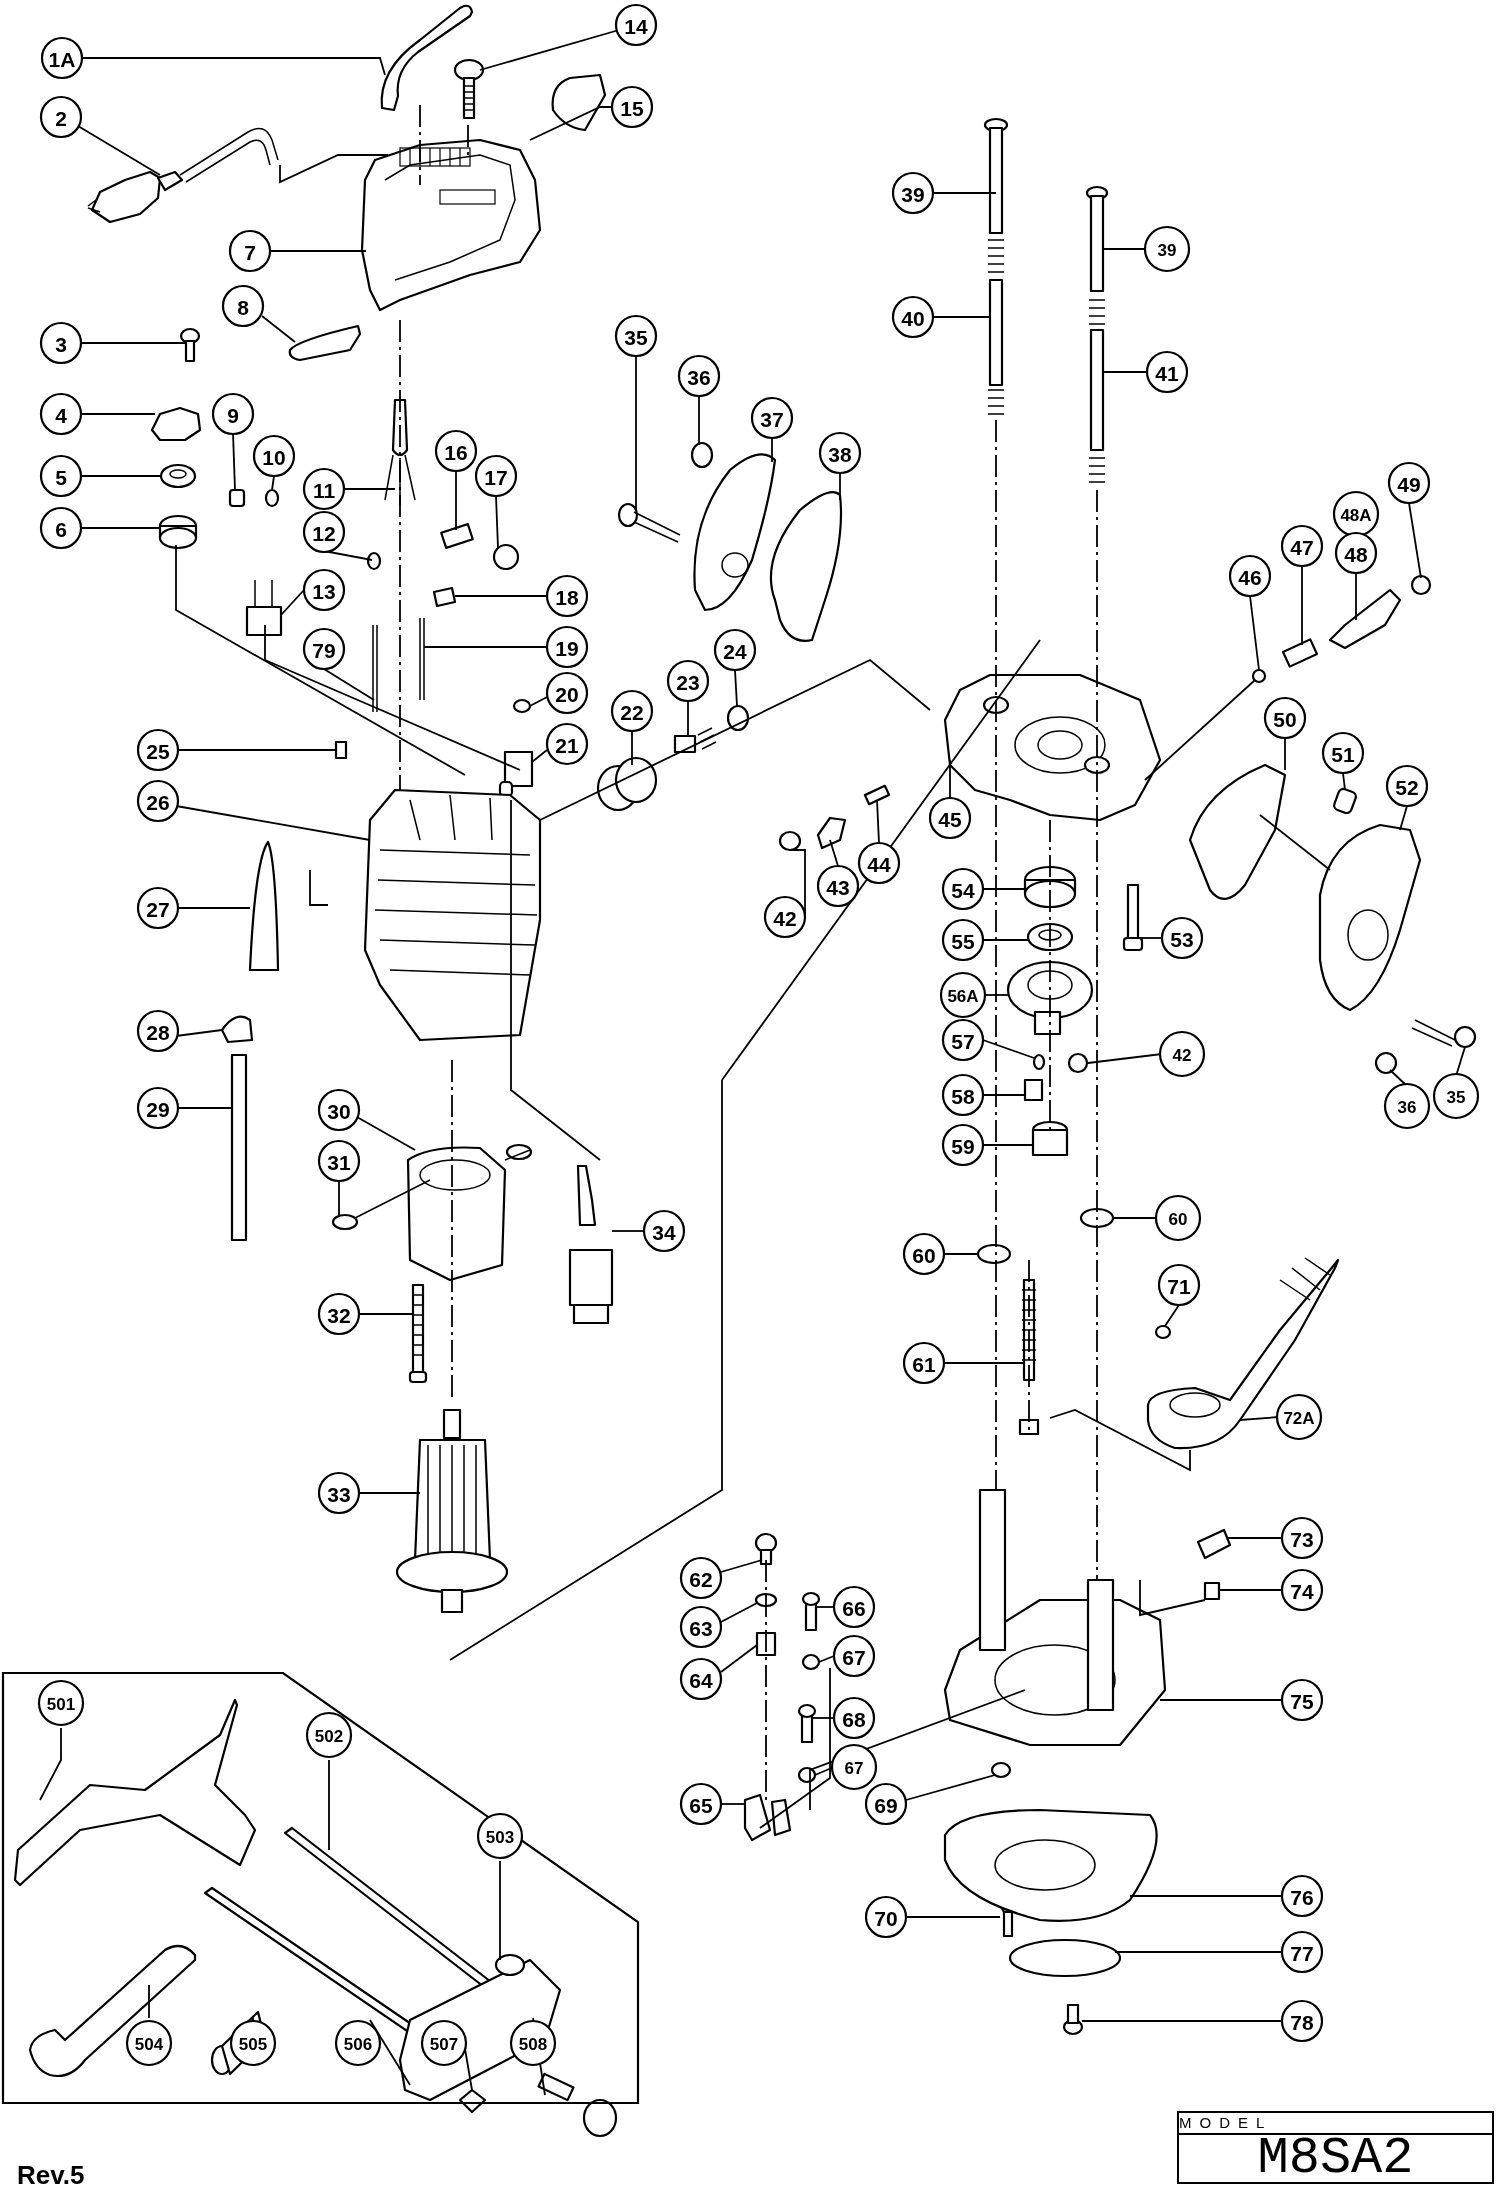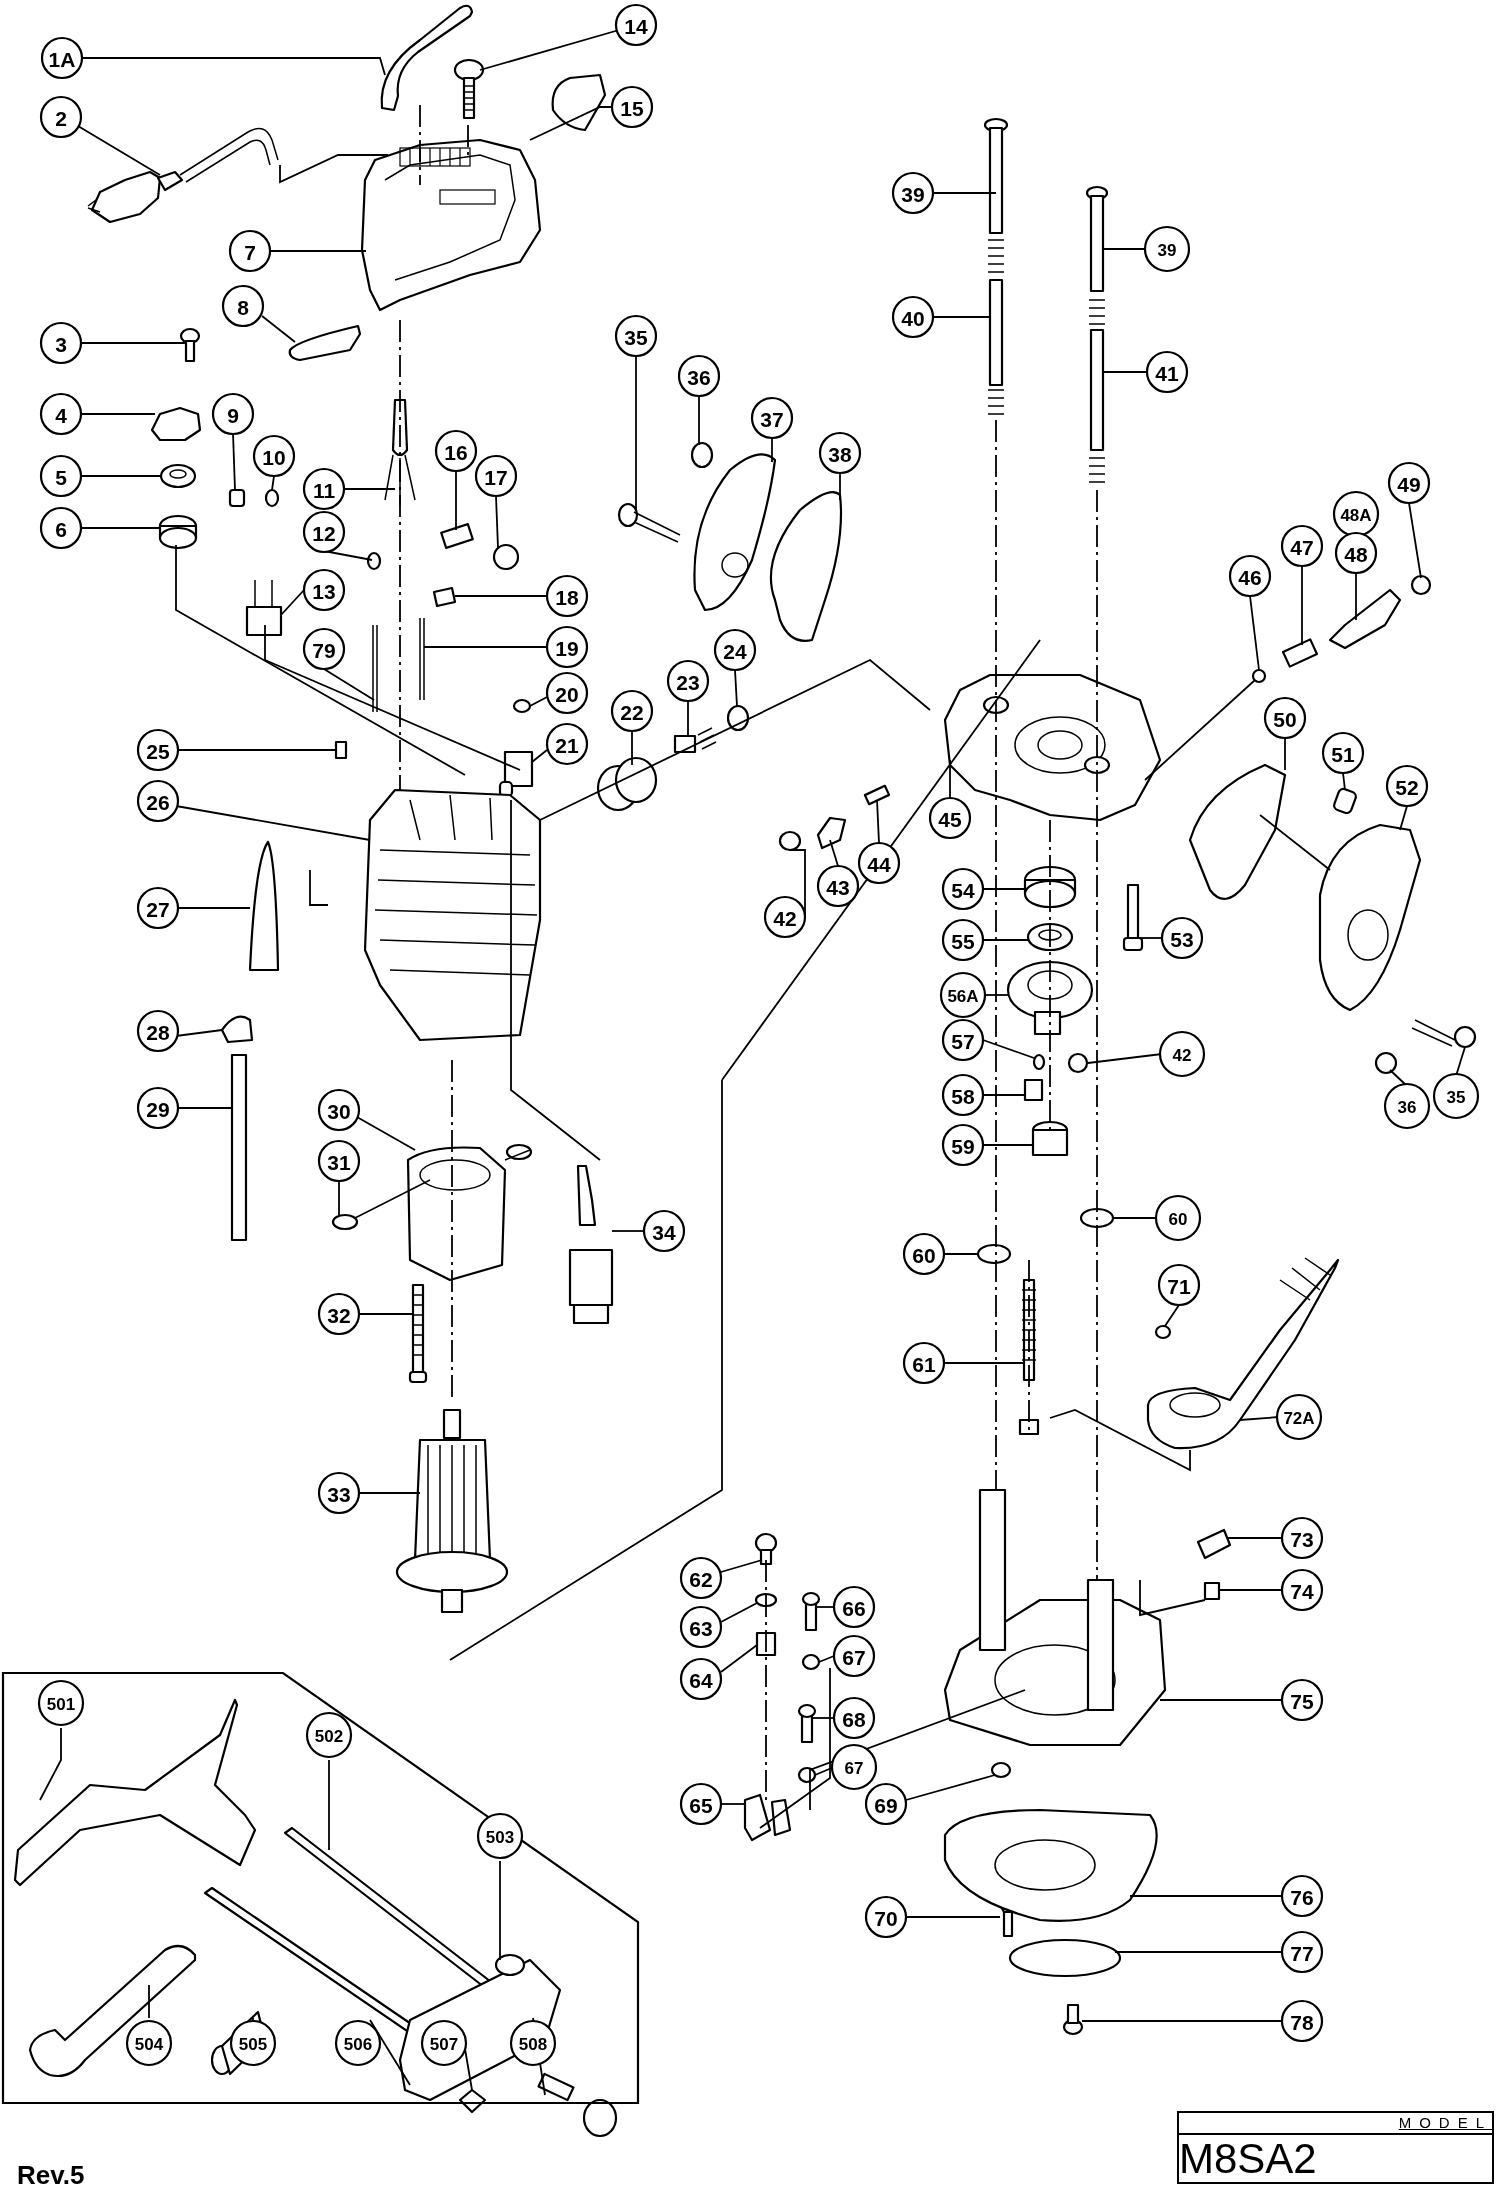--- a/index.html
+++ b/index.html
@@ -9,22 +9,22 @@
   .callout text { font-family:"Liberation Sans", sans-serif; font-weight:bold; font-size:21px; fill:#000; text-anchor:middle; dominant-baseline:central; }
   .callout text.small { font-size:17px; }
   .leader { stroke:#000; stroke-width:1.8; fill:none; }
   .dash { stroke:#000; stroke-width:1.8; fill:none; stroke-dasharray:22 5 3 5; }
   .part { stroke:#000; stroke-width:2.2; fill:#fff; stroke-linejoin:round; }
   .part-thin { stroke:#000; stroke-width:1.5; fill:none; }
   .hatch { stroke:#000; stroke-width:1.2; fill:none; }
   .acc-box { stroke:#000; stroke-width:2.2; fill:none; }
   #rev-label { position:absolute; left:17px; top:2160px; font-weight:bold; font-size:26px; color:#000; }
   #model-box { position:absolute; left:1177px; top:2111px; width:317px; height:73px; border:2.5px solid #000; box-sizing:border-box; background:#fff; }
-  #model-caption { height:20px; border-bottom:2.5px solid #000; text-align:right; font-size:15px; letter-spacing:8px; line-height:20px;text-decoration:underline; }
-  #model-value { text-align:left; font-size:42px; line-height:48px; }
+  #model-caption { height:20px; border-bottom:2.5px solid #000; text-align:left; font-size:15px; letter-spacing:8px; line-height:20px; }
+  #model-value { text-align:center; font-size:52px; line-height:48px;font-family:Liberation Mono, monospace; }
 </style>
 </head>
 <body>
 
 <svg id="diagram" viewBox="0 0 1500 2187" xmlns="http://www.w3.org/2000/svg">
 
   <g>
 
     <path class="part" d="M382,108 Q378,70 420,40 L460,8 Q470,2 472,12 L470,16 L418,52 Q395,70 398,96 L394,110 Z"></path>
 

